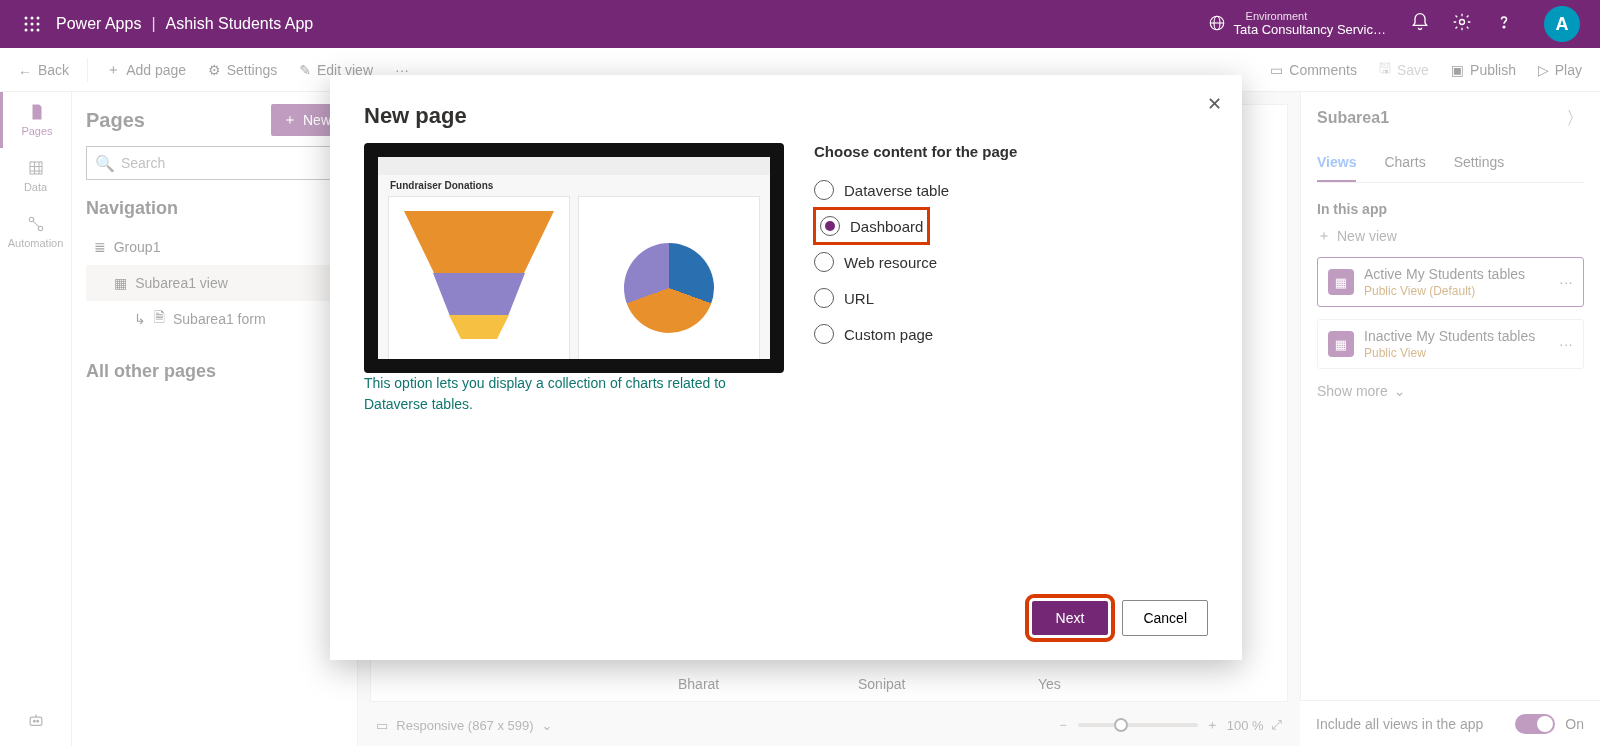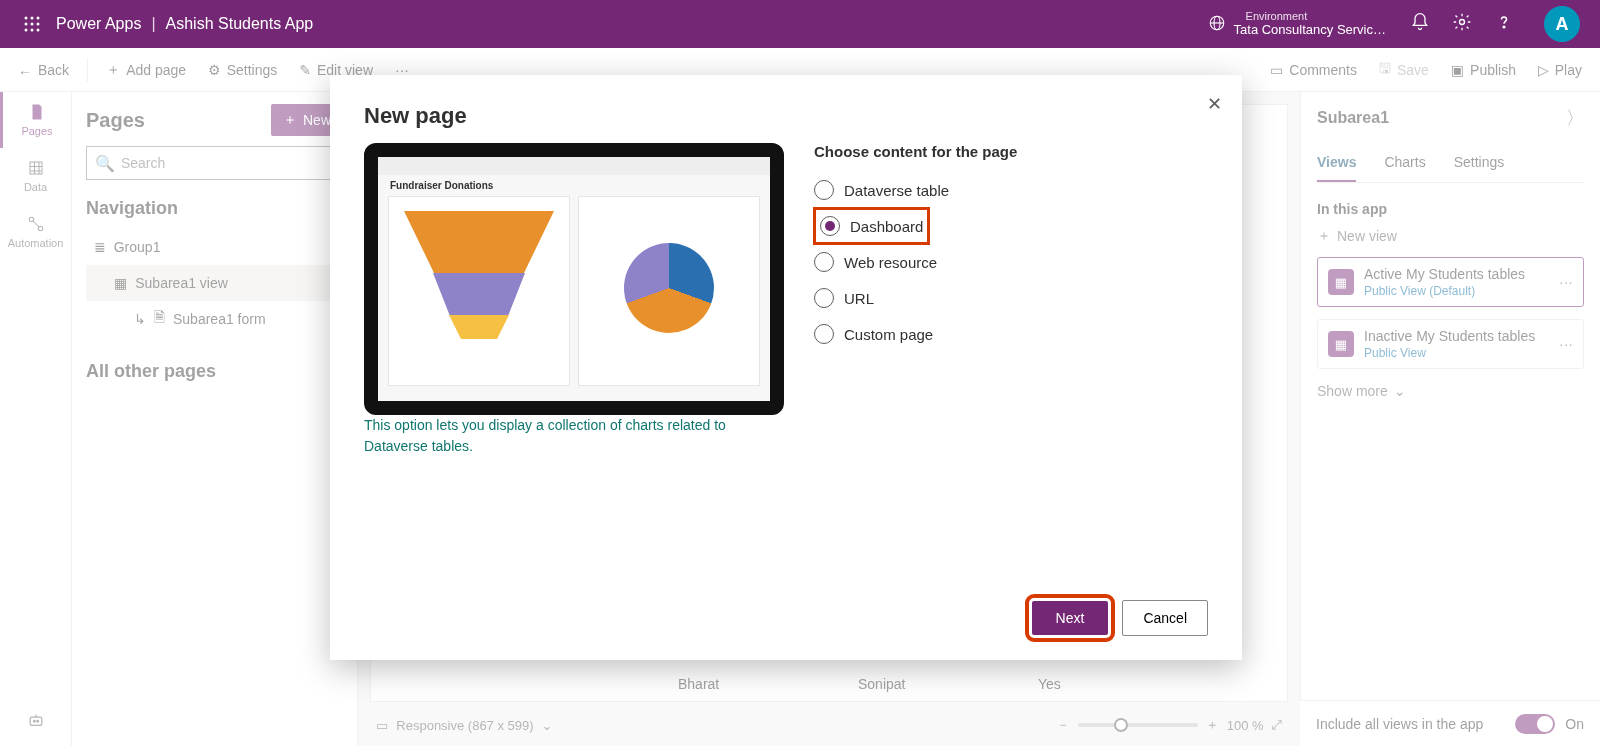--- a/index.html
+++ b/index.html
@@ -50,42 +50,42 @@
 .statusrow .cell { width:180px; padding-left:20px; }
 .bar-bottom { position:absolute; left:12px; right:12px; bottom:4px; height:34px; display:flex; align-items:center; gap:8px; color:#605e5c; font-size:13px; padding:0 6px; }
 .bar-bottom .slider { flex:0 0 120px; height:4px; background:#c8c6c4; position:relative; border-radius:2px; }
 .bar-bottom .slider .thumb { position:absolute; left:30%; top:-5px; width:14px; height:14px; border-radius:50%; background:#fff; border:2px solid #605e5c; }
 
 .right-panel { width:300px; background:#fff; border-left:1px solid #e1dfdd; padding:14px 16px; font-size:14px; overflow:auto; }
 .right-panel h3 { font-weight:600; font-size:16px; }
 .rp-head { display:flex; justify-content:space-between; align-items:center; }
 .tabs { display:flex; gap:28px; margin-top:18px; border-bottom:1px solid #e1dfdd; }
 .tabs .tab { padding:6px 0 10px; font-size:14px; color:#323130; border-bottom:2px solid transparent; }
-.tabs .tab.active { border-bottom-color:#742774; color:#0c4a6e; font-weight:600; }
+.tabs .tab.active { border-bottom-color:#742774; color:#3b82f6; font-weight:600; }
 .sect-h { margin-top:18px; font-weight:600; }
 .newview { margin-top:10px; color:#605e5c; display:flex; gap:6px; align-items:center; }
 .view-row { margin-top:12px; border:1px solid #e1dfdd; padding:8px 10px; display:flex; gap:10px; align-items:center; border-radius:3px; }
 .view-row.selected { border-color:#742774; }
 .view-ic { width:26px; height:26px; border-radius:4px; background:#742774; color:#fff; display:flex; align-items:center; justify-content:center; font-size:13px; }
-.view-txt small { color:#0369a1; font-size:12px; }
+.view-txt small { color:#a16207; font-size:12px; }
 .view-row .more { margin-left:auto; color:#605e5c; }
 .showmore { margin-top:14px; color:#605e5c; display:flex; align-items:center; gap:6px; }
 .toggle-row { position:absolute; bottom:0; right:0; width:300px; height:46px; border-top:1px solid #e1dfdd; background:#fff; display:flex; align-items:center; padding:0 16px; font-size:14px; gap:10px; }
 .toggle { width:40px; height:20px; border-radius:10px; background:#742774; position:relative; }
 .toggle .knob { position:absolute; right:2px; top:2px; width:16px; height:16px; border-radius:50%; background:#fff; }
 
 
 .scrim { position:absolute; inset:0; background:rgba(255,255,255,.55); }
 
 
 .modal { position:absolute; left:330px; top:75px; width:912px; height:585px; background:#fff; box-shadow:0 8px 30px rgba(0,0,0,.25); padding:28px 34px 24px; display:flex; flex-direction:column;justify-content:center; }
 .modal h2 { font-size:22px; font-weight:600; }
 .modal .close { position:absolute; top:18px; right:20px; font-size:18px; color:#605e5c; }
 .modal-body { display:flex; gap:30px; margin-top:14px; }
-.preview { width:420px; height:272px; background:#0f766e; border-radius:12px; border:14px solid #111; position:relative; overflow:hidden; }
+.preview { width:420px; height:230px; background:#0f766e; border-radius:4px; border:14px solid #111; position:relative; overflow:hidden; }
 .preview-screen { position:absolute; inset:0; background:#f7f7f7; }
 .pv-top { height:18px; background:#eee; }
 .pv-title { padding:5px 12px; font-size:10px; font-weight:600; }
 .pv-row { display:flex; gap:8px; padding:0 10px; }
 .pv-card { flex:1; background:#fff; border:1px solid #e5e5e5; height:190px; padding:6px; font-size:8px; }
 .funnel { position:relative; height:160px; }
 .funnel .seg { position:absolute; left:50%; transform:translateX(-50%); }
 .seg1 { top:8px; width:150px; height:62px; background:#e8912c; clip-path:polygon(0 0,100% 0,80% 100%,20% 100%); }
 .seg2 { top:70px; width:92px; height:42px; background:#8e82c9; clip-path:polygon(0 0,100% 0,82% 100%,18% 100%); }
 .seg3 { top:112px; width:60px; height:24px; background:#f6c143; clip-path:polygon(0 0,100% 0,80% 100%,20% 100%); }

